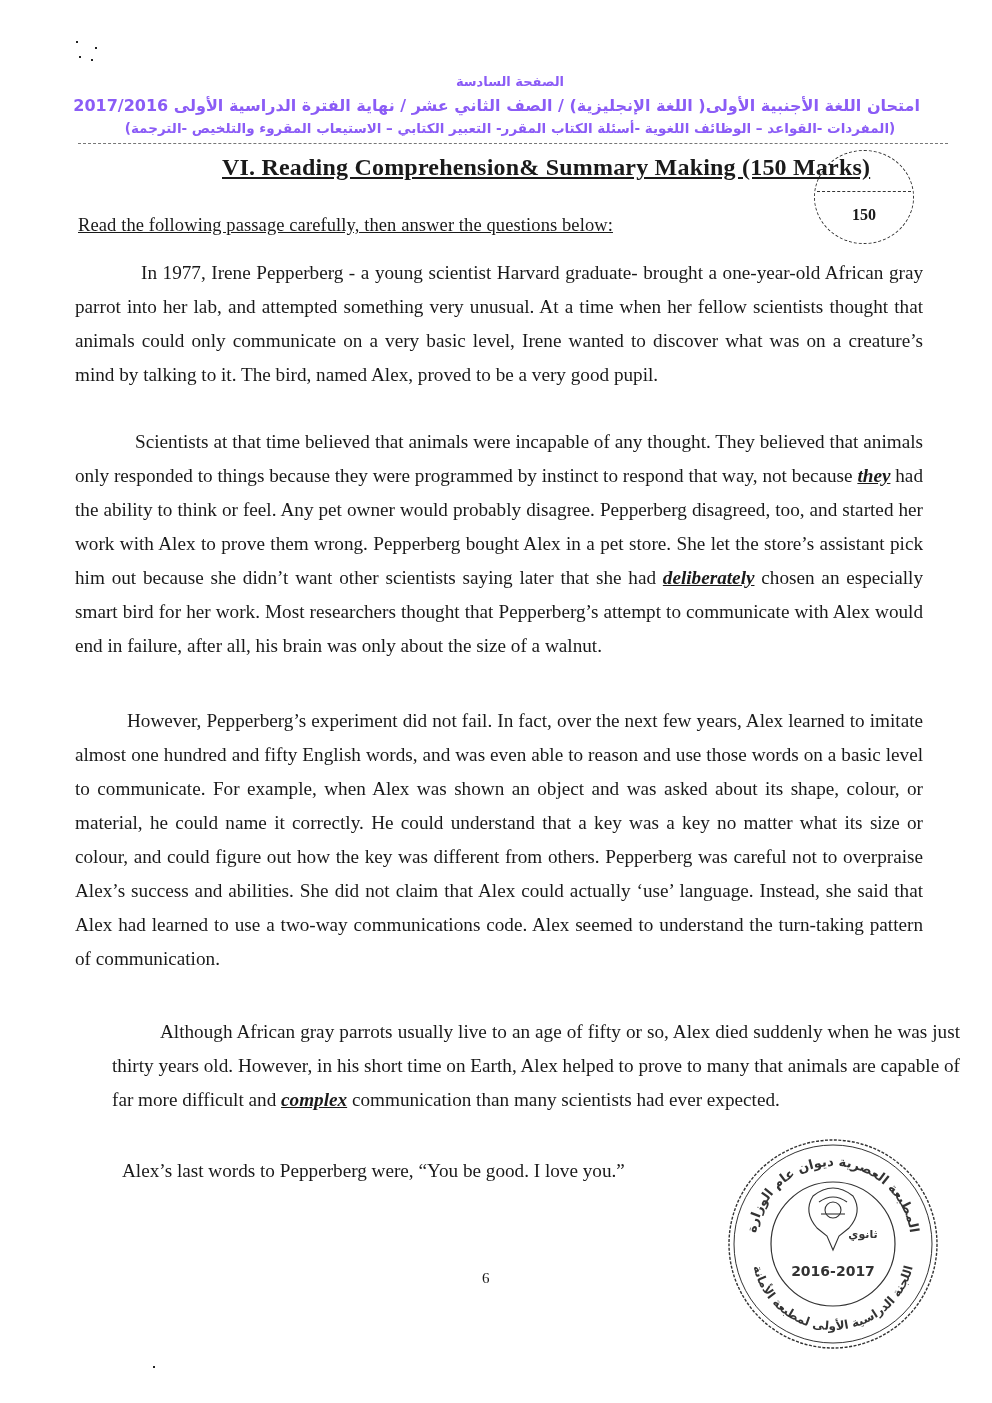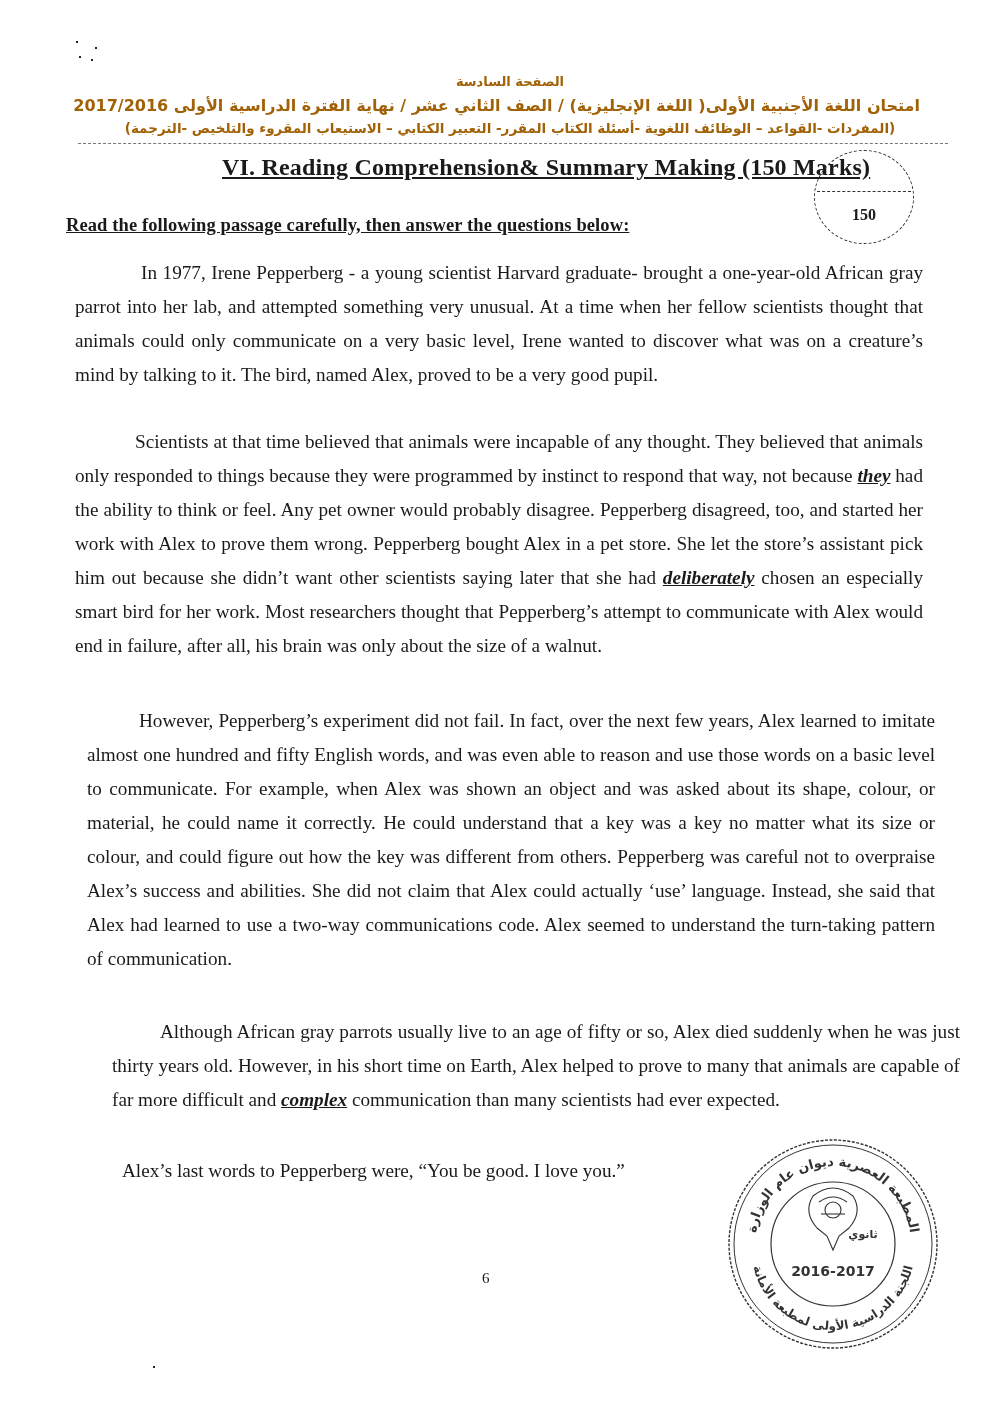--- a/index.html
+++ b/index.html
@@ -3,21 +3,21 @@
   <meta charset="utf-8">
   <style>
     html, body { margin: 0; padding: 0; background: #ffffff; }
     body {
       width: 992px; height: 1403px; position: relative; overflow: hidden;
       font-family: "Liberation Serif", "DejaVu Serif", serif; color: #1a1a1a;
     }
     .speck { position: absolute; width: 2px; height: 2px; background: #222; }
     .ar {
       position: absolute; left: 100px; width: 820px; text-align: center;
-      direction: rtl; font-family: "DejaVu Sans", sans-serif; color: #a16207;
+      direction: rtl; font-family: "DejaVu Sans", sans-serif; color: #8b5cf6;
       font-weight: bold; white-space: nowrap;
     }
     #ar-page { top: 74px; font-size: 13px; }
     #ar-exam { top: 96px; font-size: 16px; }
     #ar-topics { top: 120px; font-size: 13.5px; }
     .dotted-rule {
       position: absolute; left: 78px; top: 143px; width: 870px; height: 0;
       border-top: 1px dashed #777;
     }
     #section-title {
@@ -29,30 +29,30 @@
       border: 1.3px dashed #333; border-radius: 50%;
     }
     #marks-circle .divider {
       position: absolute; left: 2px; right: 2px; top: 40px; border-top: 1.3px dashed #333;
     }
     #marks-value {
       position: absolute; left: 0; right: 0; top: 55px; text-align: center;
       font-size: 16px; font-weight: bold;
     }
     #instruction {
-      position: absolute; left: 66px; top: 215px; font-size: 18.5px; font-weight: bold;
+      position: absolute; left: 78px; top: 215px; font-size: 18.5px; font-weight: normal;
       text-decoration: underline; white-space: nowrap; letter-spacing: 0.1px;
     }
     .passage {
       position: absolute; left: 75px; width: 848px; font-size: 19.2px;
       line-height: 34px; text-align: justify; text-indent: 66px; margin: 0;
     }
     #p1 { top: 256px; }
     #p2 { top: 425px; text-indent: 60px; }
-    #p3 { top: 704px; text-indent: 52px; margin-left: 12px; }
+    #p3 { top: 704px; text-indent: 52px; }
     #p4 { top: 1015px; text-indent: 48px; margin-left: 37px; }
     #p5 { top: 1154px; left: 122px; text-indent: 0; width: 620px; text-align: left; }
     .kw { font-weight: bold; text-decoration: underline; font-style: italic; }
     #page-number {
       position: absolute; left: 482px; top: 1270px; font-size: 15px;
     }
     #stamp {
       position: absolute; left: 715px; top: 1132px; width: 236px; height: 218px;
     }
   </style>

